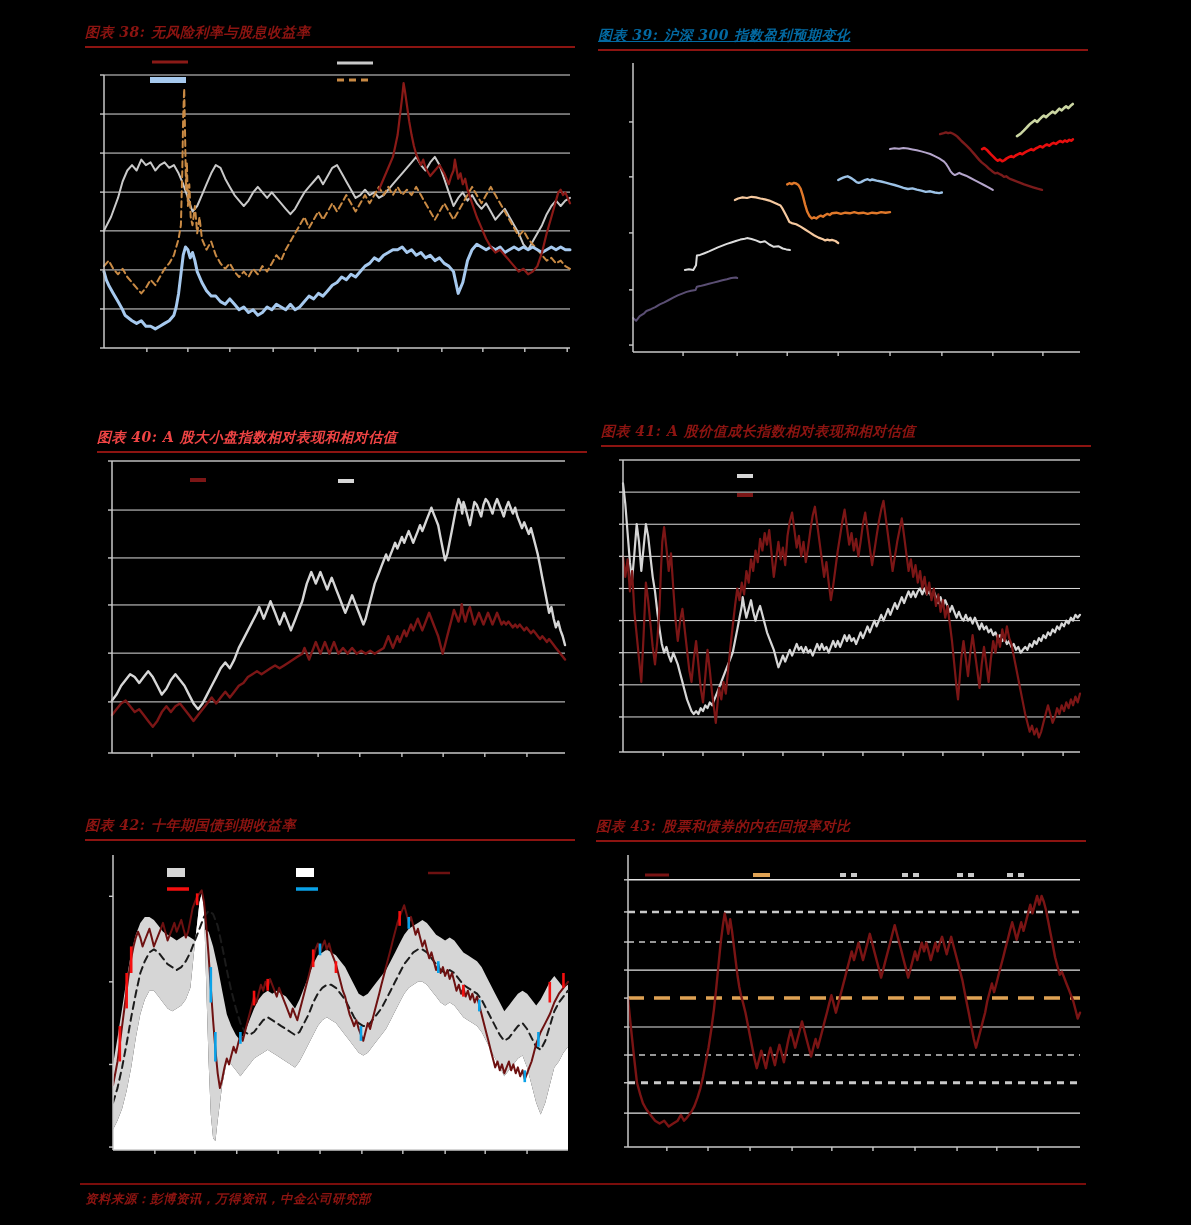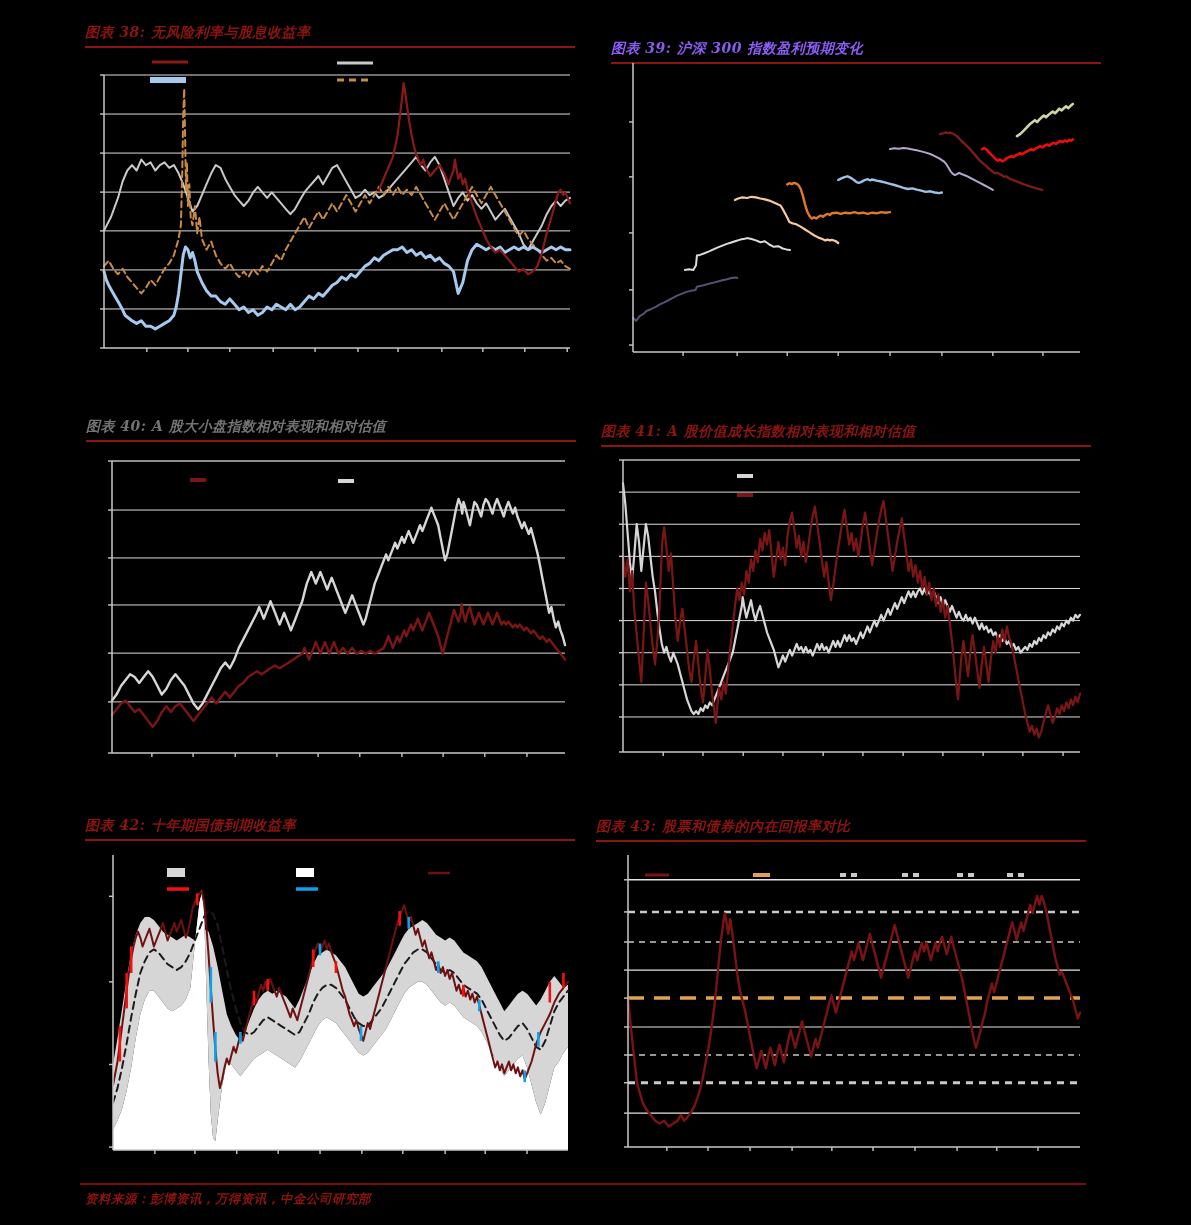--- a/index.html
+++ b/index.html
@@ -13,24 +13,24 @@
   svg{position:absolute;overflow:visible;}
 </style>
 </head>
 <body>
 
 <div id="page" style="background: rgb(0, 0, 0);">
   <div class="chart-block">
     <h2 class="chart-title" style="left: 85px; top: 24px; width: 490px; margin: 0px; color: rgb(140, 20, 17); border-color: rgb(140, 20, 17);">图表 38:  无风险利率与股息收益率</h2>
   </div>
   <div class="chart-block">
-    <h2 class="chart-title" style="left: 595px; top: 24px; width: 490px; margin: 16px; color: #8b5cf6; border-color: rgb(140, 20, 17);">图表 39:  沪深 300 指数盈利预期变化</h2>
-  </div>
-  <div class="chart-block">
-    <h2 class="chart-title" style="left: 85px; top: 417px; width: 490px; margin: 1px; color: #737373; border-color: rgb(140, 20, 17);">图表 40: A 股大小盘指数相对表现和相对估值</h2>
+    <h2 class="chart-title" style="left: 595px; top: 24px; width: 490px; margin: 3px; color: #0369a1; border-color: rgb(140, 20, 17); text-decoration: underline;">图表 39:  沪深 300 指数盈利预期变化</h2>
+  </div>
+  <div class="chart-block">
+    <h2 class="chart-title" style="left: 85px; top: 417px; width: 490px; margin: 12px; color: #ef4444; border-color: rgb(140, 20, 17);">图表 40: A 股大小盘指数相对表现和相对估值</h2>
   </div>
   <div class="chart-block">
     <h2 class="chart-title" style="left: 595px; top: 417px; width: 490px; margin: 6px; color: rgb(140, 20, 17); border-color: rgb(140, 20, 17);">图表 41: A 股价值成长指数相对表现和相对估值</h2>
   </div>
   <div class="chart-block">
     <h2 class="chart-title" style="left: 85px; top: 817px; width: 490px; margin: 0px; color: rgb(140, 20, 17); border-color: rgb(140, 20, 17);">图表 42:  十年期国债到期收益率</h2>
   </div>
   <div class="chart-block">
     <h2 class="chart-title" style="left: 595px; top: 817px; width: 490px; margin: 1px; color: rgb(140, 20, 17); border-color: rgb(140, 20, 17);">图表 43:  股票和债券的内在回报率对比</h2>
   </div>

